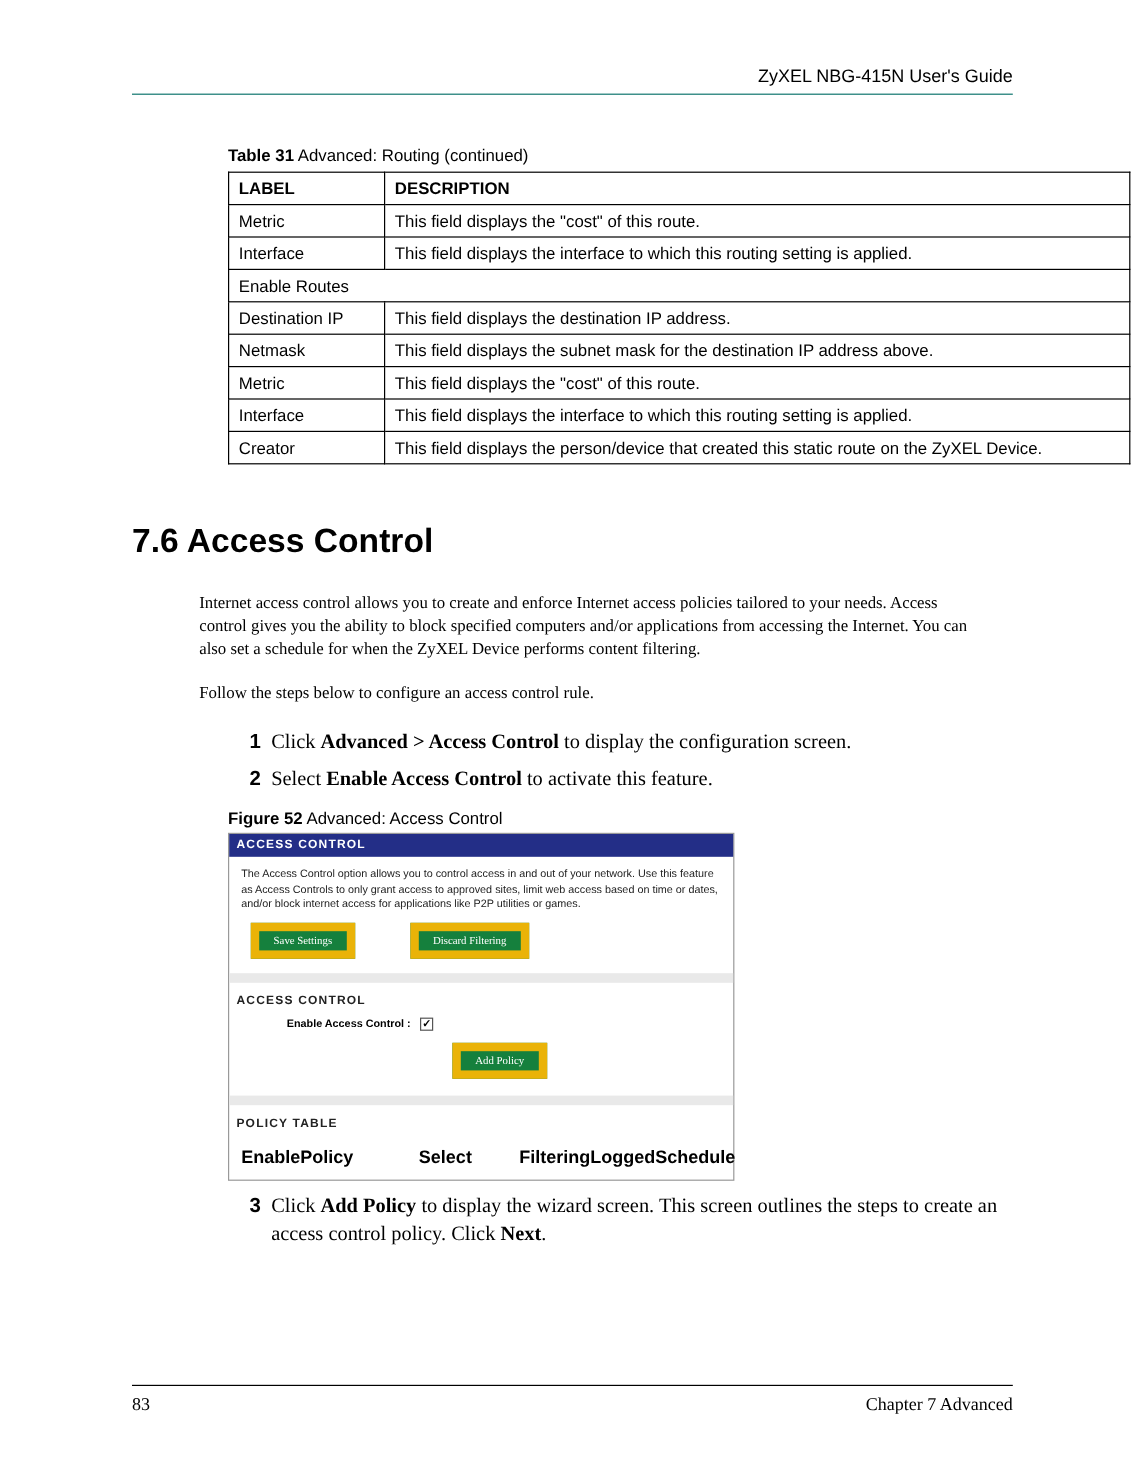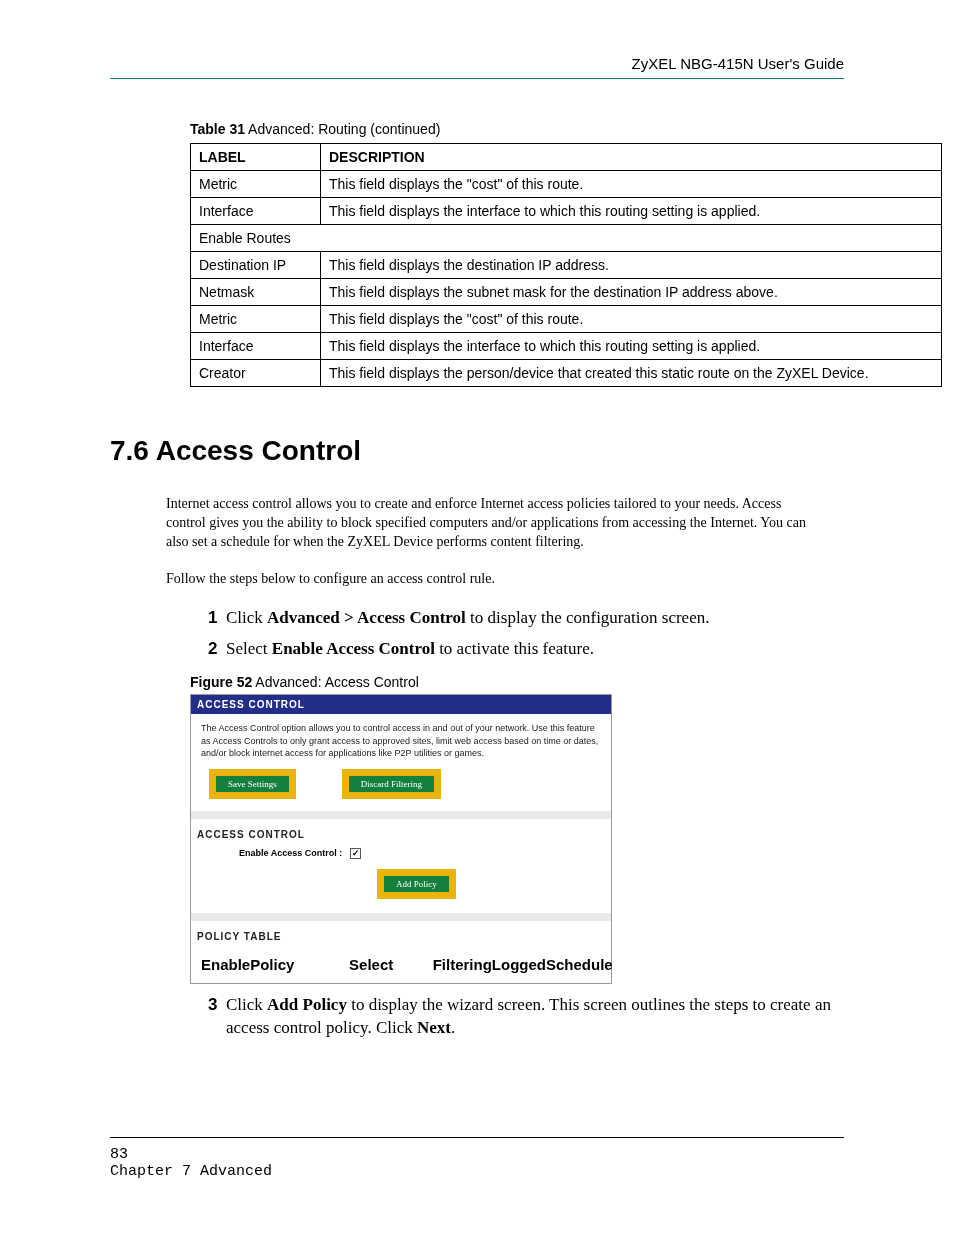--- a/index.html
+++ b/index.html
@@ -160,25 +160,24 @@
     .fig-policy-head span:nth-child(4){ width: 70px; }
     .fig-policy-head span:nth-child(5){ width: 55px; }
     .fig-policy-head span:nth-child(6){ width: 55px; }
     .footer {
       position: absolute;
       bottom: 55px;
       left: 110px;
       right: 110px;
       border-top: 1px solid #000;
       padding-top: 8px;
-      font-family: Liberation Mono, monospace;
+      font-family: Liberation Serif, serif;
       font-size: 15px;
       display: flex;
       justify-content: space-between;
-      flex-direction: column;
     }
   </style>
 </head>
 <body>
 
 <div class="header-line">ZyXEL NBG-415N User's Guide</div>
 
 <div class="table-caption">
   <span class="bold">Table 31</span><span>   Advanced: Routing (continued)</span>
 </div>

